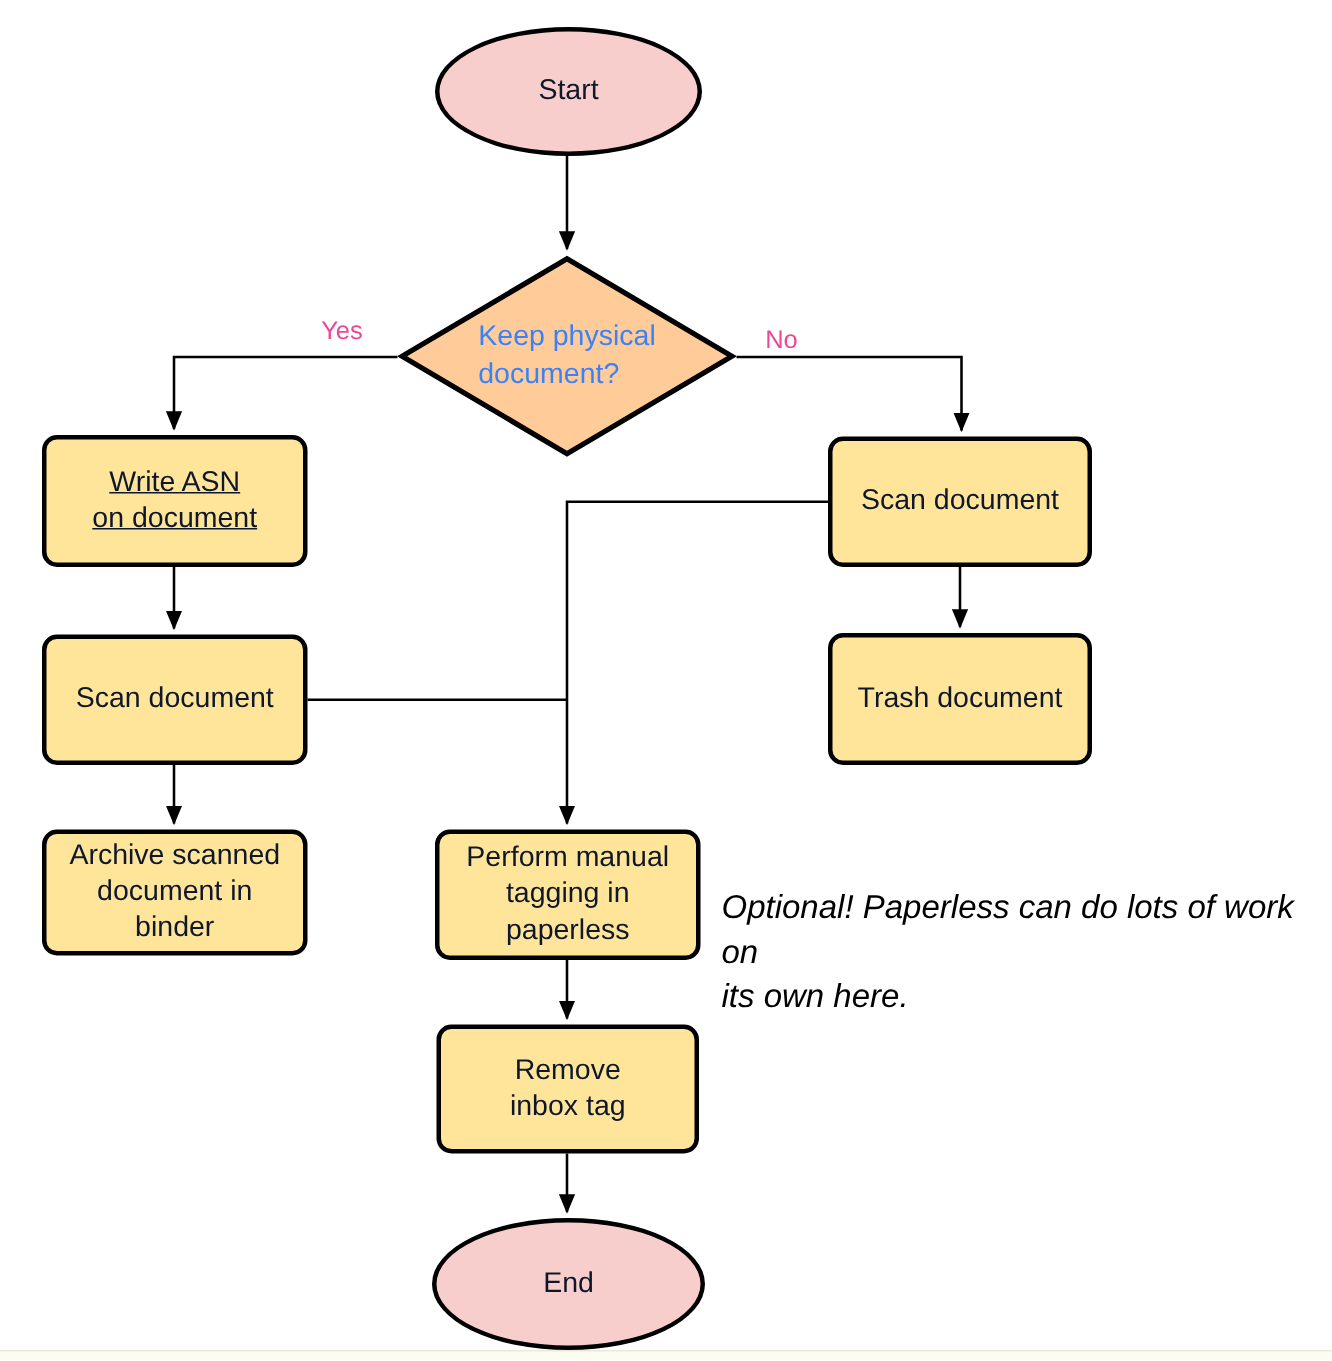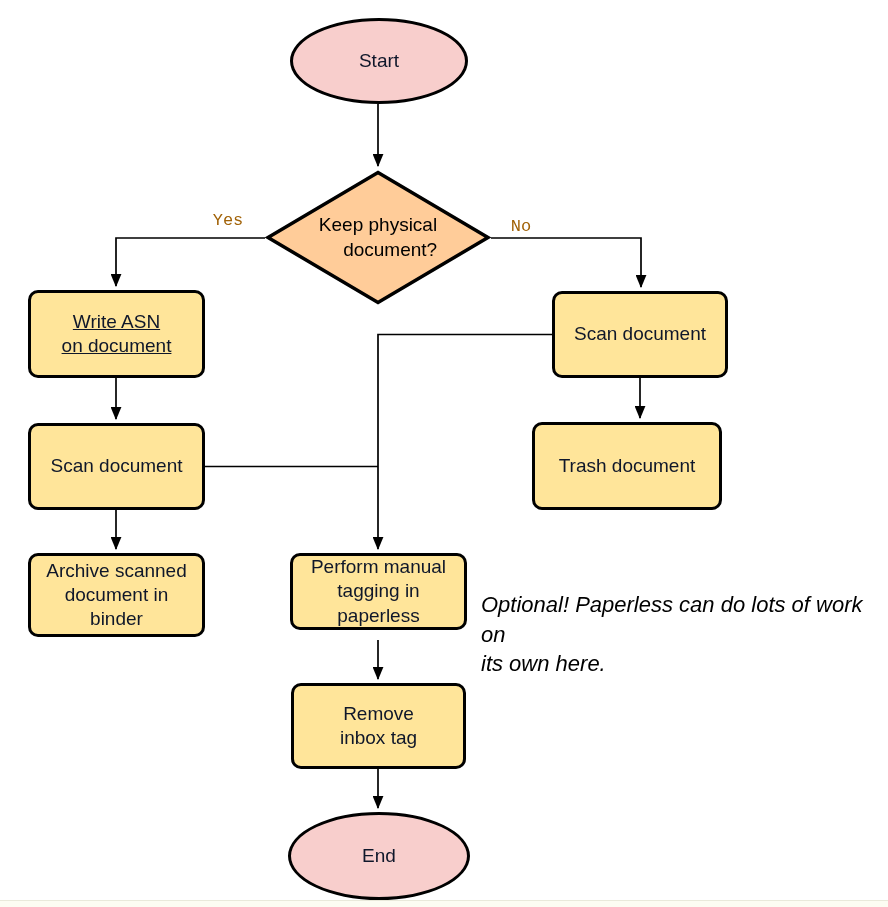--- a/index.html
+++ b/index.html
@@ -43,33 +43,32 @@
     border-radius: 10px;
   }
   .decision-wrap {
     position: absolute;
     display: flex;
     align-items: center;
     justify-content: center;
   }
   .decision-label {
     position: absolute;
-    text-align: right;
+    text-align: left;
     white-space: pre-line;
     font-size: 19px;
     line-height: 1.28;
-    color: #000000;
+    color: #3b82f6;
   }
   .edge-label {
     position: absolute;
     font-size: 17px;
-    color: #a16207;
+    color: #ec4899;
     text-align: center;
     width: 50px;
-    font-family: Liberation Mono, monospace;
   }
   .annotation {
     position: absolute;
     font-style: italic;
     font-size: 22px;
     line-height: 1.35;
     color: #000;
     white-space: pre-line;
   }
   .page-edge {
@@ -122,23 +121,23 @@
 on document</div>
 
   <div class="node process" style="left:28px; top:423px; width:177px; height:87px;">Scan document</div>
 
   <div class="node process" style="left:28px; top:553px; width:177px; height:84px;">Archive scanned
 document in
 binder</div>
 
   <div class="node process" style="left:552px; top:291px; width:176px; height:87px;">Scan document</div>
 
-  <div class="node process" style="left:532px; top:422px; width:190px; height:88px;">Trash document</div>
+  <div class="node process" style="left:552px; top:422px; width:176px; height:88px;">Trash document</div>
 
-  <div class="node process" style="left:290px; top:553px; width:177px; height:77px;">Perform manual
+  <div class="node process" style="left:290px; top:553px; width:177px; height:87px;">Perform manual
 tagging in
 paperless</div>
 
   <div class="annotation" style="left:481px; top:590px; width:400px;">Optional! Paperless can do lots of work on
 its own here.</div>
 
   <div class="node process" style="left:291px; top:683px; width:175px; height:86px;">Remove
 inbox tag</div>
 
   <div class="node terminal" style="left:288px; top:812px; width:182px; height:88px;">End</div>

